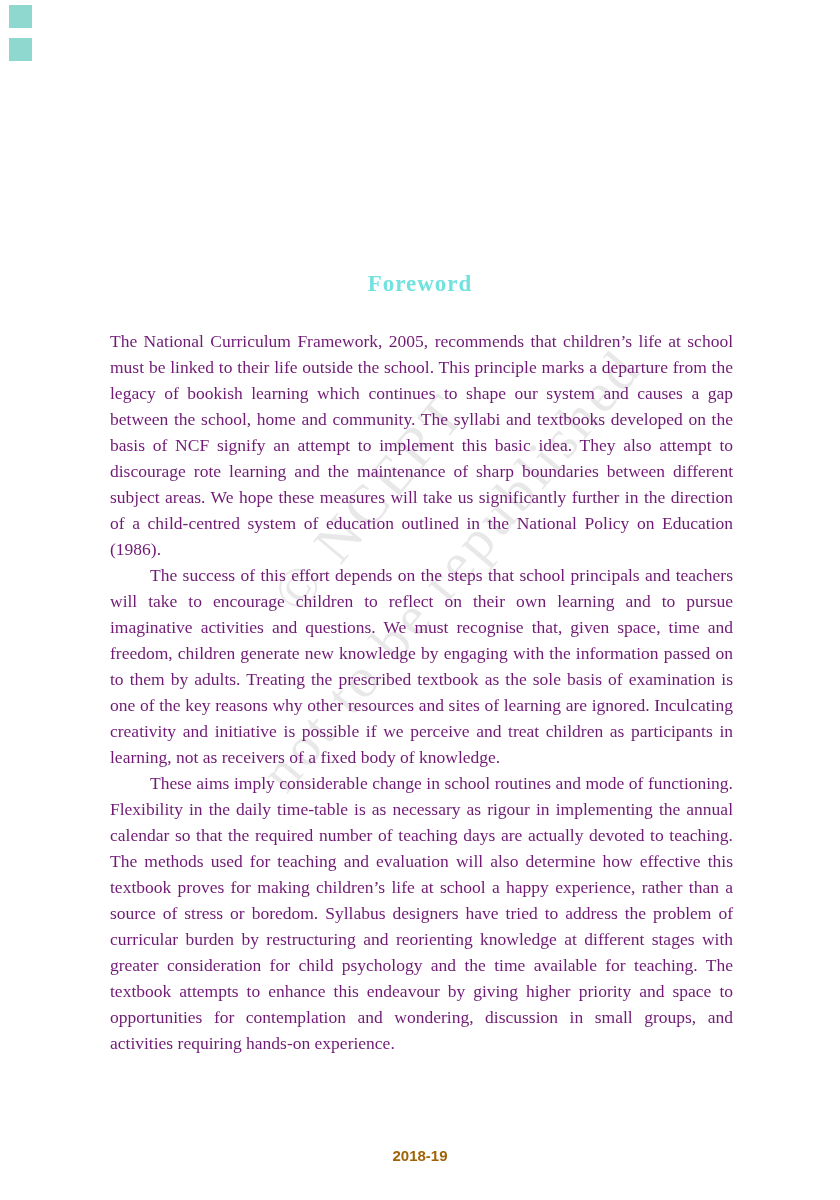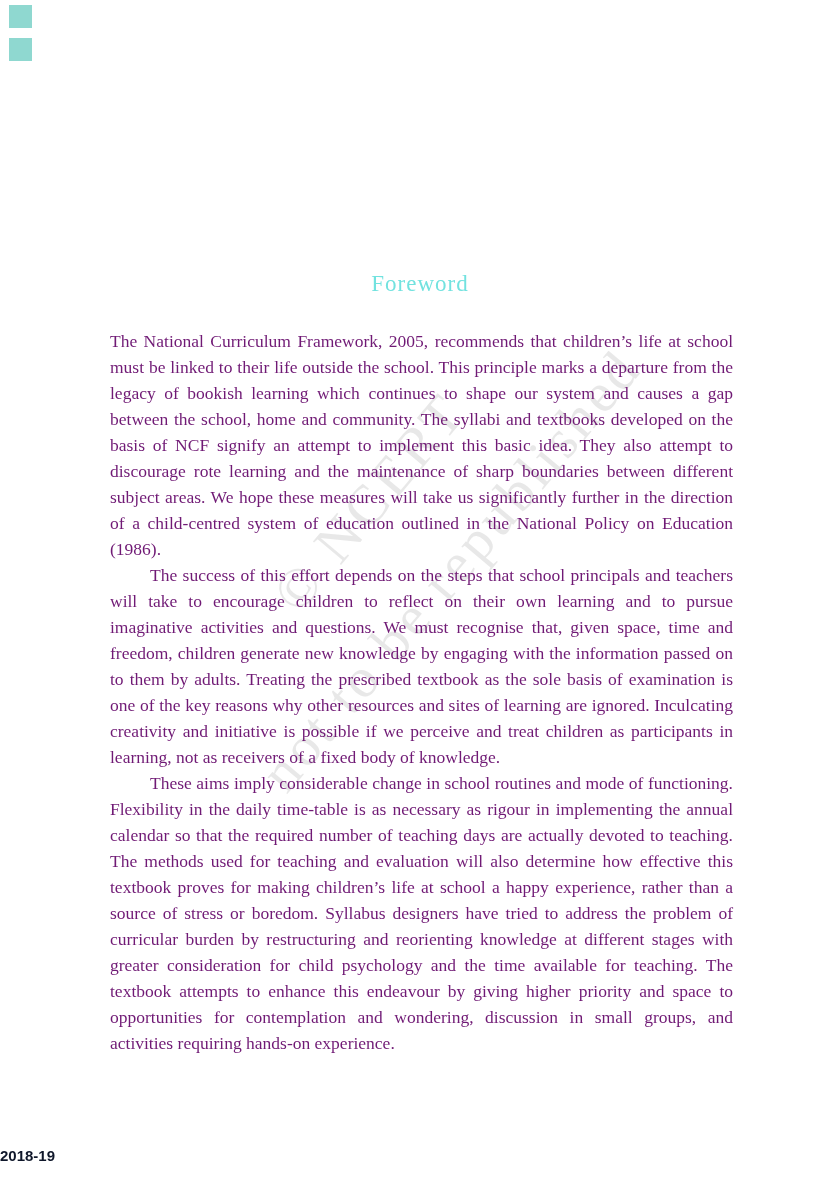--- a/index.html
+++ b/index.html
@@ -38,21 +38,21 @@
     white-space: nowrap;
   }
   .page-title {
     position: absolute;
     top: 271px;
     left: 0;
     width: 100%;
     margin: 0;
     text-align: center;
     font-size: 23px;
-    font-weight: normal;
+    font-weight: bold;
     letter-spacing: 1px;
     color: #72e2df;
     font-family: "Liberation Serif", serif;
   }
   .content {
     position: absolute;
     top: 328px;
     left: 110px;
     width: 623px;
     font-size: 17.5px;
@@ -60,25 +60,25 @@
     color: #701a75;
     text-align: justify;
   }
   .content p { margin: 0; }
   .content p.indent { text-indent: 40px; font-family: Liberation Serif, serif; }
   .page-footer {
     position: absolute;
     top: 1147px;
     left: 0;
     width: 100%;
-    text-align: left;
+    text-align: center;
     font-family: "Liberation Sans", sans-serif;
     font-size: 15px;
     font-weight: bold;
-    color: #0f172a;
+    color: #a16207;
   }
 </style>
 </head>
 <body>
 
 <div class="corner-square sq1"></div>
 <div class="corner-square sq2"></div>
 
 <div class="watermark">
   <div>© NCERT</div>

